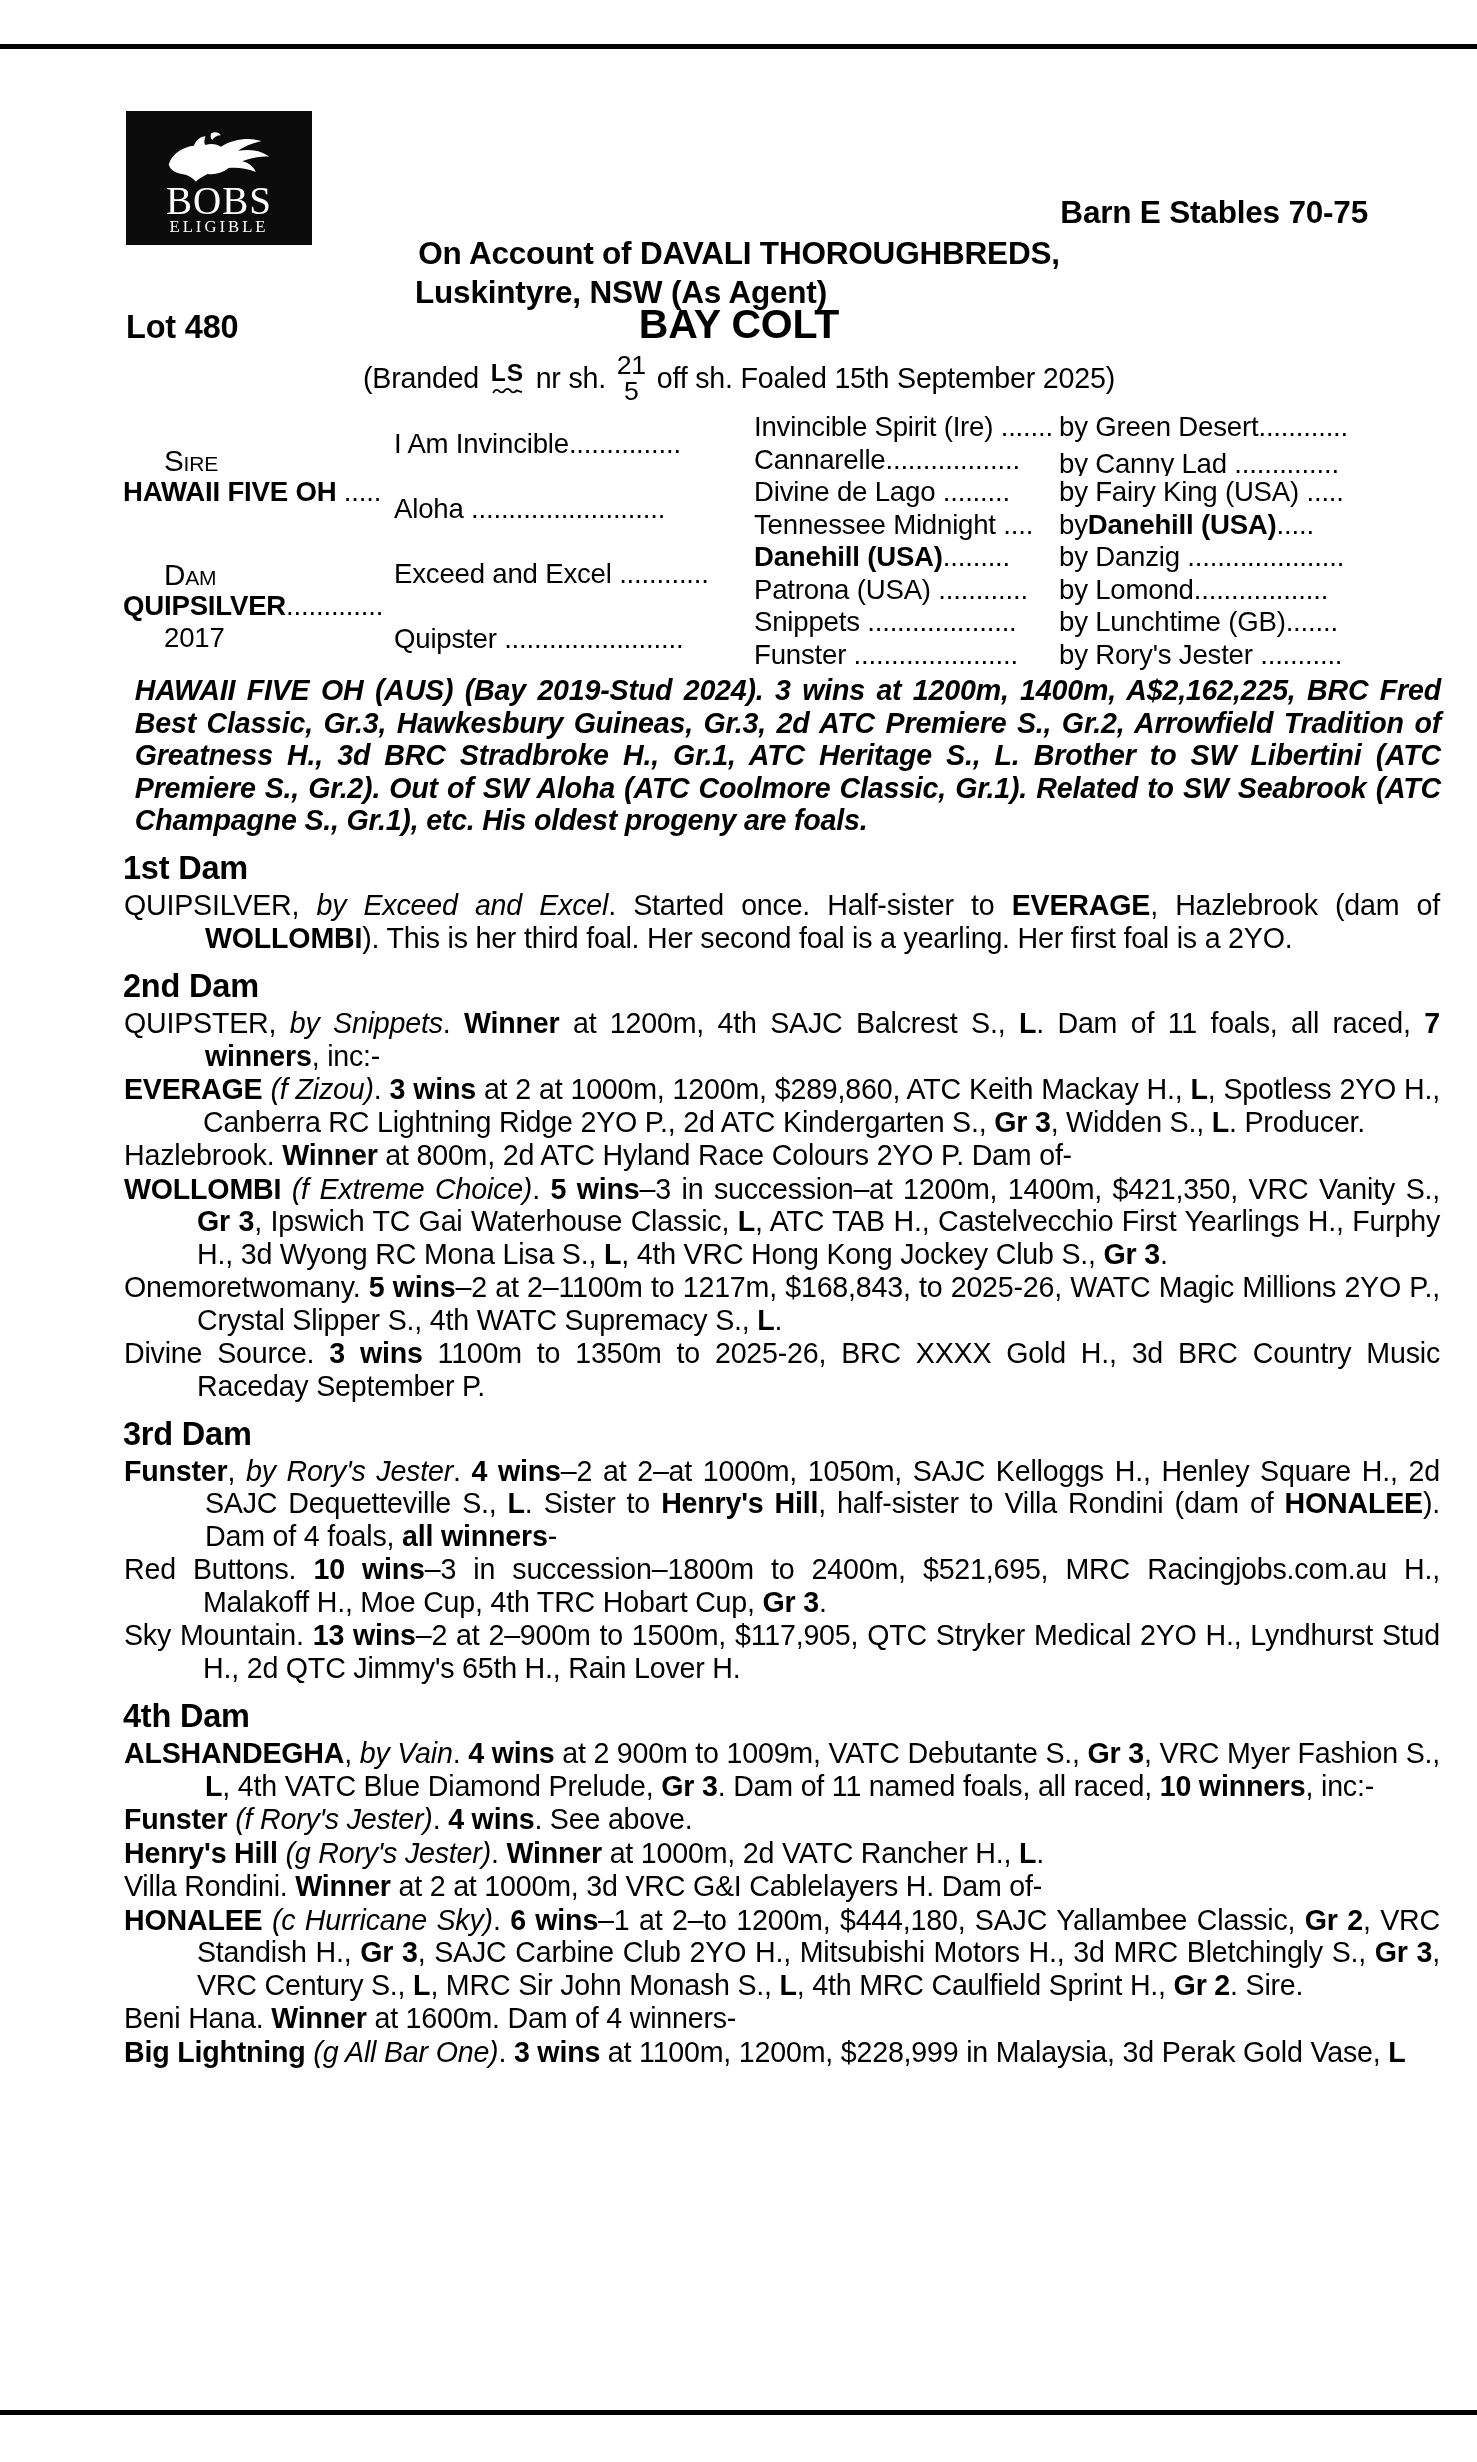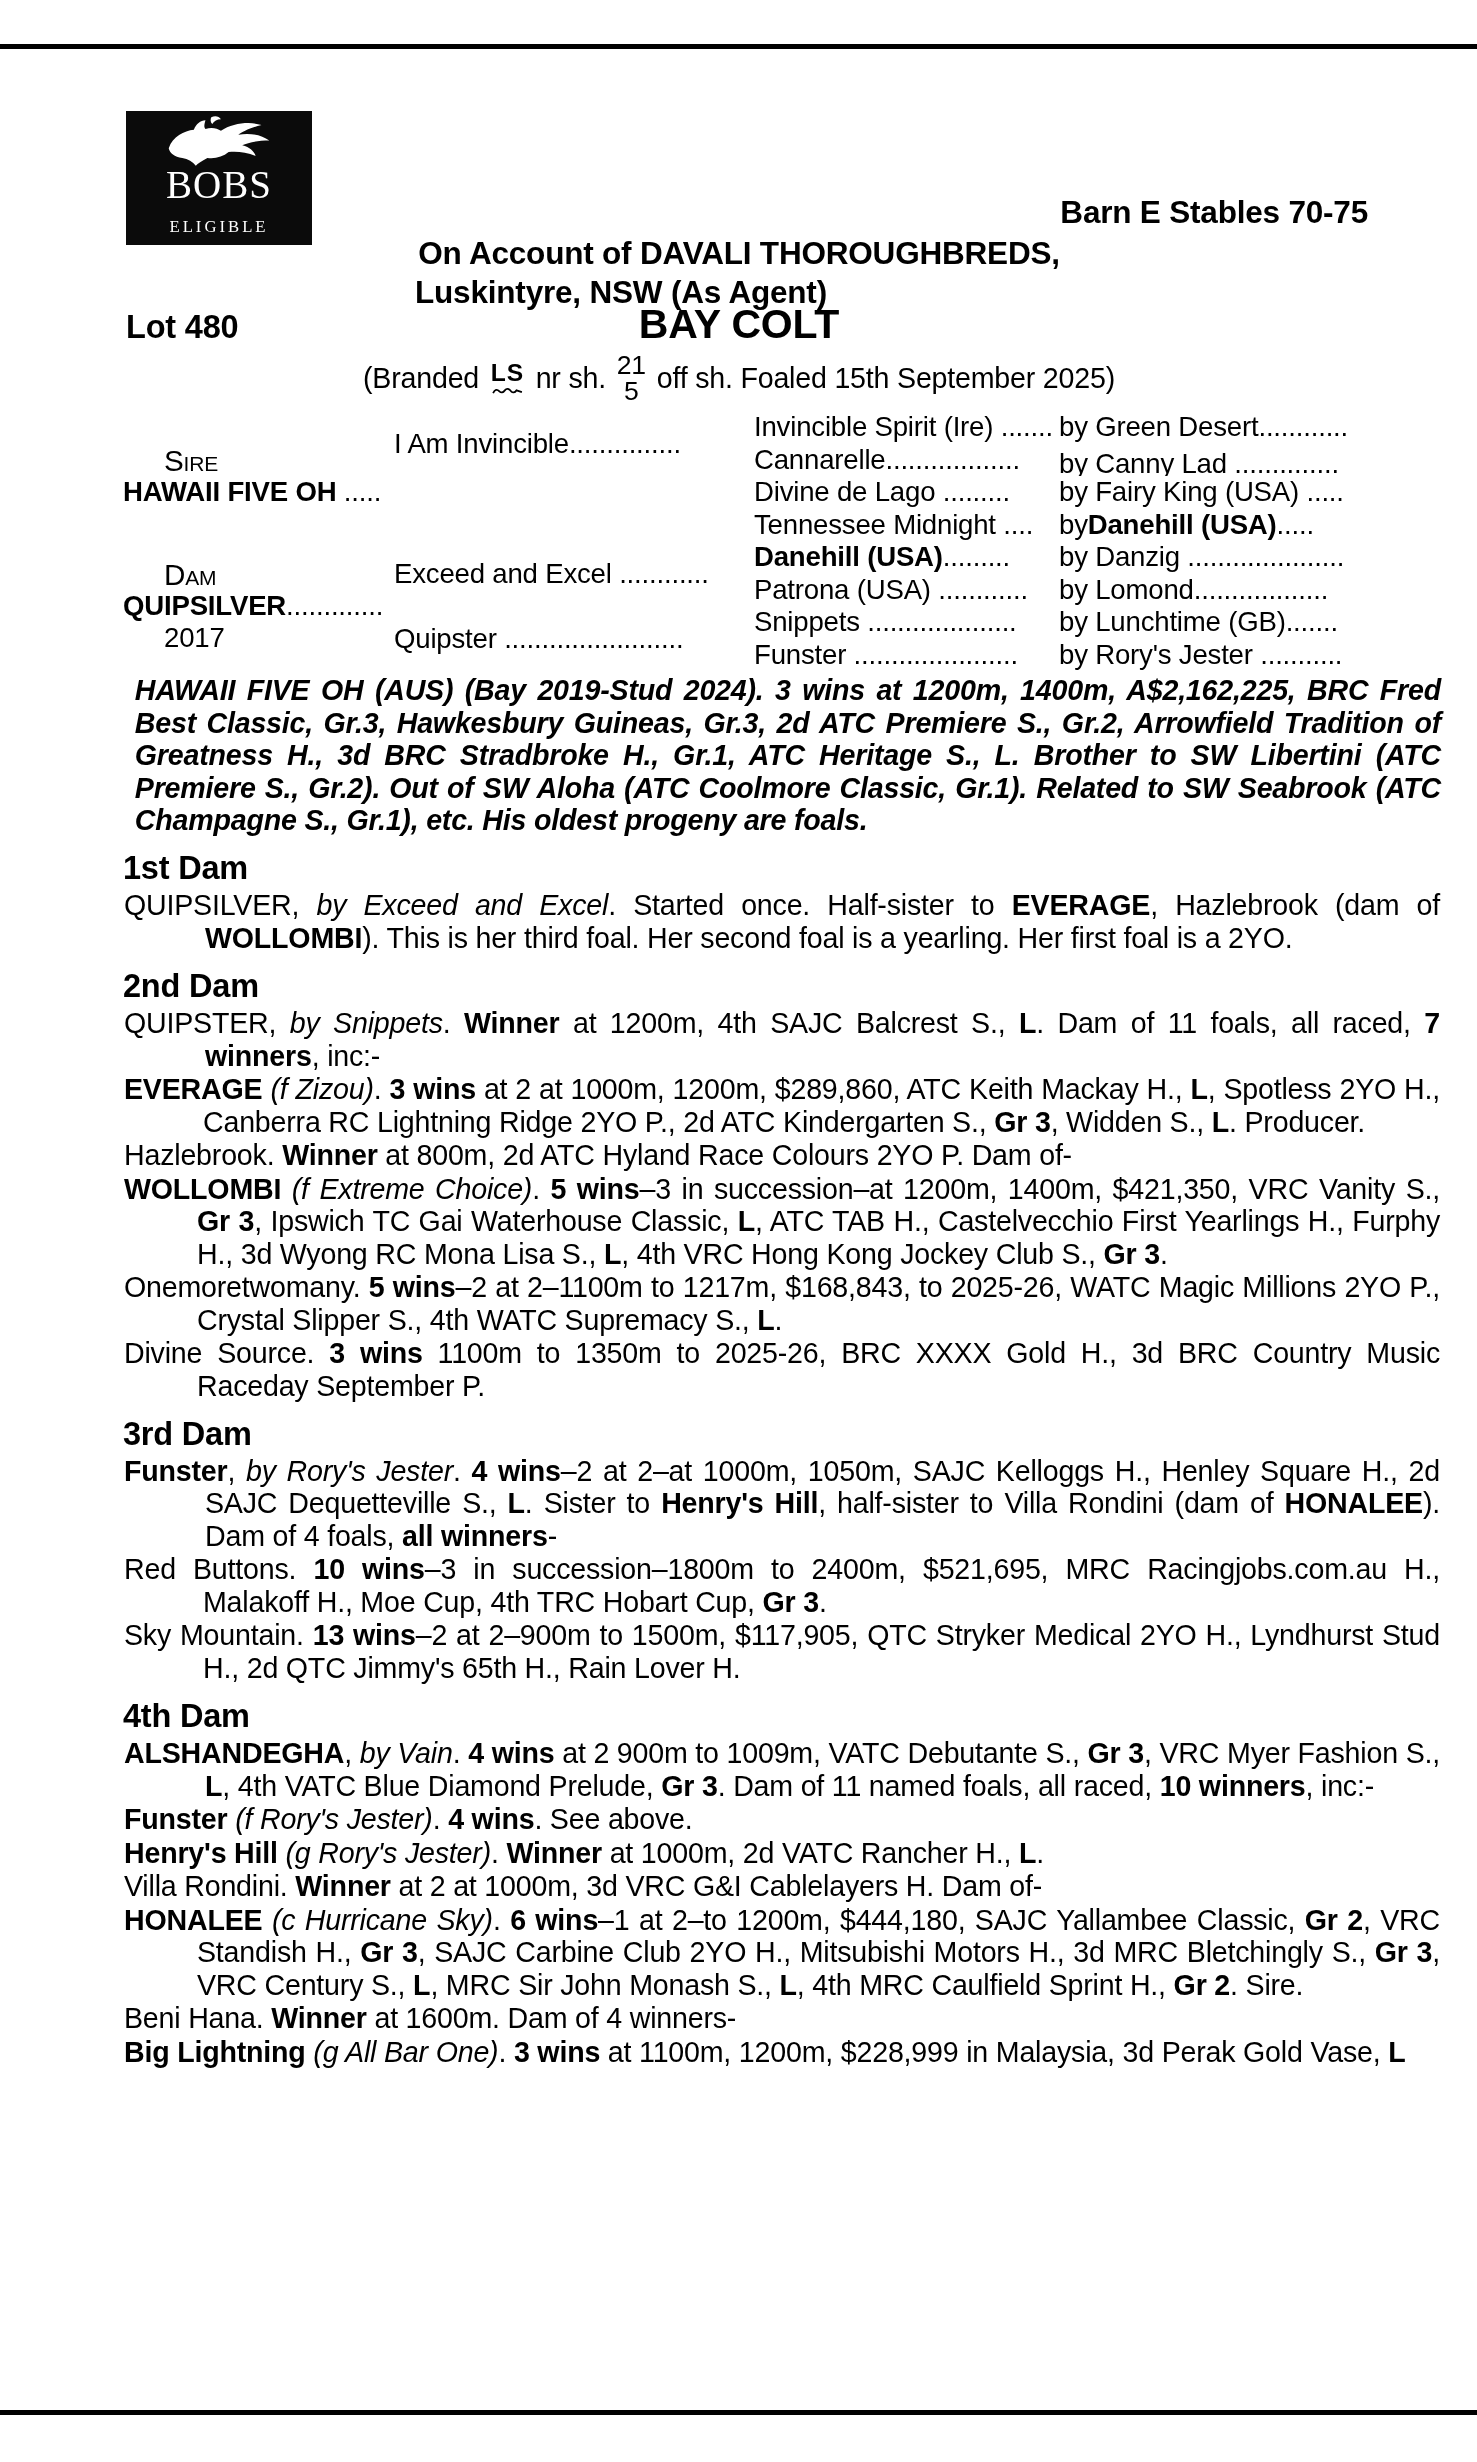--- a/index.html
+++ b/index.html
@@ -13,21 +13,21 @@
   .rule-bottom{top:2410px;}
 
   
   .logo{
     position:absolute;left:126px;top:111px;width:186px;height:134px;background:#0b0b0b;
     display:flex;flex-direction:column;align-items:center;justify-content:flex-end;
     padding-bottom:7.9px;box-sizing:border-box;
   }
   .logo-horse{width:116px;height:51px;margin-bottom:1px;}
   .logo-bobs{font-family:"Liberation Serif",serif;color:#fff;font-size:39px;line-height:35px;letter-spacing:1px;}
-  .logo-elig{font-family:"Liberation Serif",serif;color:#fff;font-size:16.7px;line-height:18.7px;letter-spacing:3px;margin-top:16px;}
+  .logo-elig{font-family:"Liberation Serif",serif;color:#fff;font-size:16.7px;line-height:18.7px;letter-spacing:3px;}
 
   .hdr-barn{position:absolute;top:194px;right:110px;font-weight:bold;font-size:31.5px;}
   .hdr-acct{position:absolute;top:235px;left:0;width:1478px;text-align:center;font-weight:bold;font-size:31.5px;}
   .hdr-lusk{position:absolute;top:274px;left:0;width:1242px;text-align:center;font-weight:bold;font-size:31.5px;}
   .hdr-lot{position:absolute;top:309px;left:126px;font-weight:bold;font-size:32.5px;}
   .hdr-title{position:absolute;top:301px;left:0;width:1478px;text-align:center;font-weight:bold;font-size:41px;}
   .hdr-brand{
     position:absolute;top:347px;left:0;width:1478px;height:63px;
     display:flex;justify-content:center;align-items:center;gap:10.8px;font-size:28.6px;
   }
@@ -107,20 +107,21 @@
       <div class="ped-c1" style="grid-area: 1 / 1 / 5;">
         <div class="ped-label">Sire</div>
         <div class="ped-name">HAWAII FIVE OH<span class="dots"> .....</span></div>
       </div>
       <div class="ped-c1" style="grid-area: 5 / 1 / 9;">
         <div class="ped-label">Dam</div>
         <div class="ped-name">QUIPSILVER<span class="dots">.............</span></div>
         <div class="ped-year">2017</div>
       </div>
       <div class="ped-cell" style="grid-area: 1 / 2 / 3;">I Am Invincible...............</div>
+      <div class="ped-cell" style="grid-area: 3 / 2 / 5;">Aloha ..........................</div>
       <div class="ped-cell" style="grid-area: 5 / 2 / 7;">Exceed and Excel ............</div>
       <div class="ped-cell" style="grid-area: 7 / 2 / 9;">Quipster ........................</div>
       <div class="ped-cell" style="grid-area: 1 / 3;">
         <span>Invincible Spirit (Ire) .......</span>
       </div>
       <div class="ped-cell" style="grid-area: 2 / 3;">
         <span>Cannarelle..................</span>
       </div>
       <div class="ped-cell" style="grid-area: 3 / 3;">
         <span>Divine de Lago .........</span>

